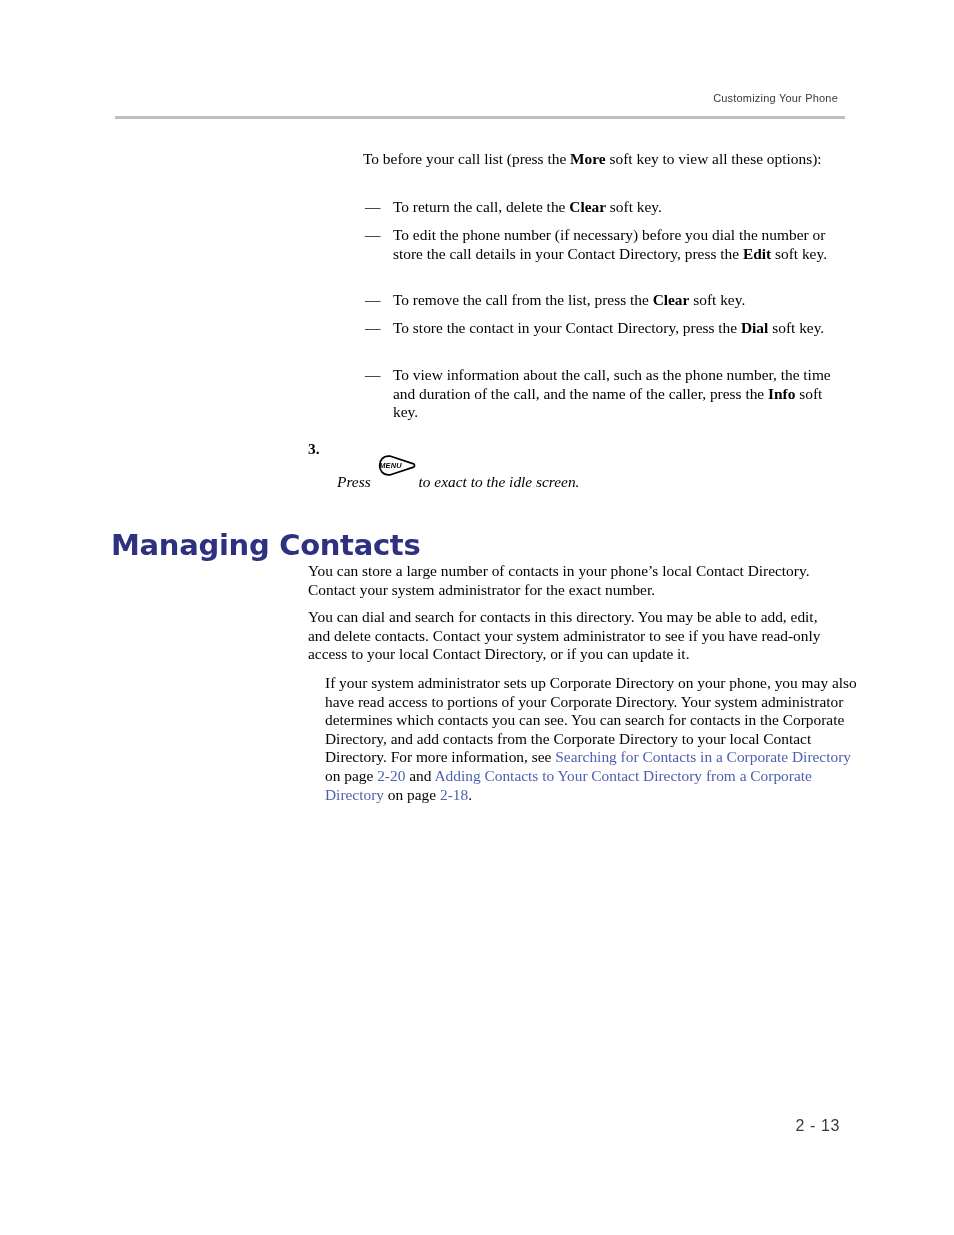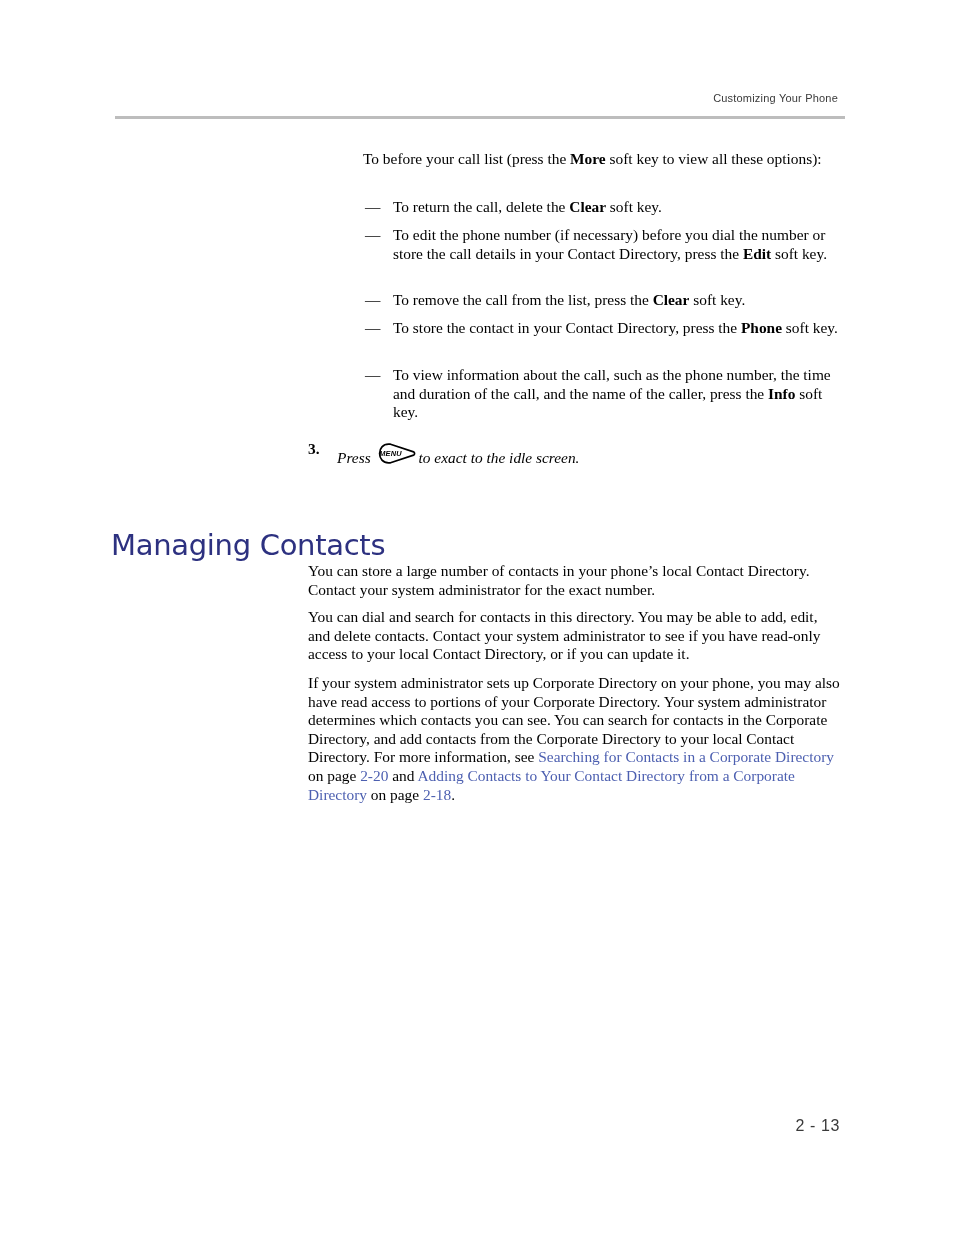--- a/index.html
+++ b/index.html
@@ -91,41 +91,41 @@
   .step .step-body {
     padding-left: 29px;
     white-space: nowrap;
     font-style: italic;
   }
 
   
   .menu-key {
     display: inline-block;
     vertical-align: -5px;
-    margin: 4px 3px;
+    margin: 16px 3px;
     width: 38px;
     height: 21px;
   }
   .menu-key svg { display: block; }
   .menu-key .mk-label {
     font-family: "Liberation Sans", "DejaVu Sans", sans-serif;
     font-size: 7.4px;
     font-weight: bold;
     fill: #000000;
     letter-spacing: 0.2px;
   }
 
   
   #section-heading {
     position: absolute;
     left: 111px;
     top: 509px;
     font-family: "DejaVu Sans", "Liberation Sans", sans-serif;
     font-size: 29px;
-    font-weight: normal;
+    font-weight: bold;
     letter-spacing: -0.3px;
     color: #2d3180;
     text-align: center;
   }
 
   
   a.doclink, .doclink {
     color: #4c5fb0;
     text-decoration: none;
   }
@@ -174,21 +174,21 @@
   <div class="body-col" style="top:291px;">
     <div class="dash-item">
       <span class="dash">—</span>
       <span>To remove the call from the list, press the </span><b>Clear</b><span> soft key.</span>
     </div>
   </div>
 
   <div class="body-col" style="top:319px;">
     <div class="dash-item">
       <span class="dash">—</span>
-      <span>To store the contact in your Contact Directory, press the </span><b>Phone</b><span> soft key.</span>
+      <span>To store the contact in your Contact Directory, press the </span><b>Dial</b><span> soft key.</span>
     </div>
   </div>
 
   <div class="body-col" style="top:366px;">
     <div class="dash-item">
       <span class="dash">—</span>
       <span>To view information about the call, such as the phone number, the time and duration of the call, and the name of the caller, press the </span><b>Info</b><span> soft key.</span>
     </div>
   </div>
 
@@ -207,21 +207,21 @@
   <h1 id="section-heading">Managing Contacts</h1>
 
   <div class="sec-col" style="top:562px;">
     <p class="para">You can store a large number of contacts in your phone’s local Contact Directory. Contact your system administrator for the exact number.</p>
   </div>
 
   <div class="sec-col" style="top:608px;">
     <p class="para">You can dial and search for contacts in this directory. You may be able to add, edit, and delete contacts. Contact your system administrator to see if you have read-only access to your local Contact Directory, or if you can update it.</p>
   </div>
 
-  <div class="sec-col" style="top:674px;">
+  <div class="sec-col" style="top:674px;margin-left:17px;">
     <p class="para"><span>If your system administrator sets up Corporate Directory on your phone, you may also have read access to portions of your Corporate Directory. Your system administrator determines which contacts you can see. You can search for contacts in the Corporate Directory, and add contacts from the Corporate Directory to your local Contact Directory. For more information, see </span><span class="doclink">Searching for Contacts in a Corporate Directory</span><span> on page </span><span class="doclink">2-20</span><span> and </span><span class="doclink">Adding Contacts to Your Contact Directory from a Corporate Directory</span><span> on page </span><span class="doclink">2-18</span><span>.</span></p>
   </div>
 
   <div id="page-footer">
     <span>2 - 13</span>
   </div>
 
 </div>
 
 </body></html>

